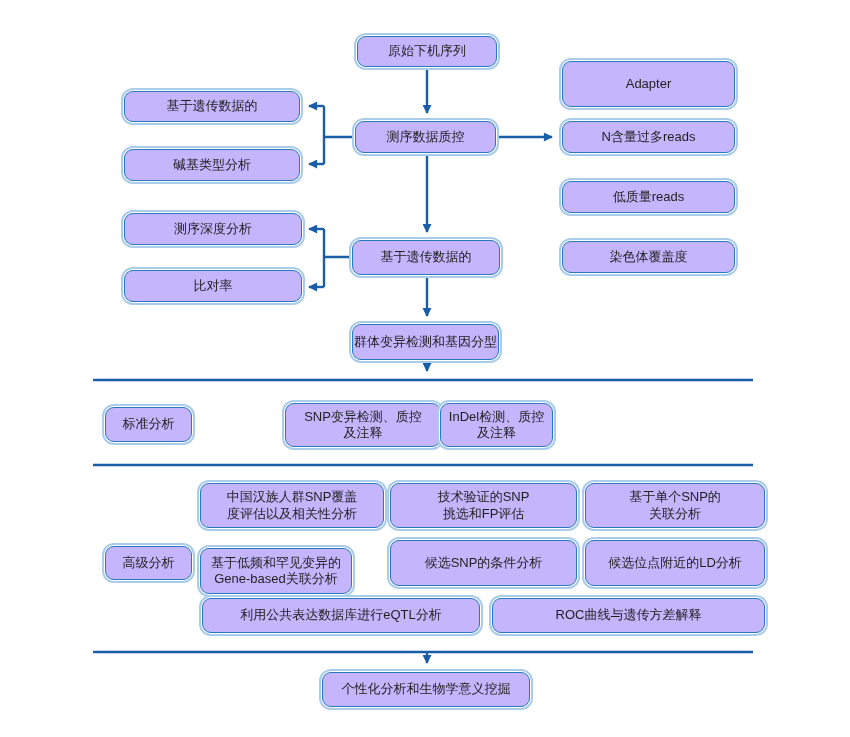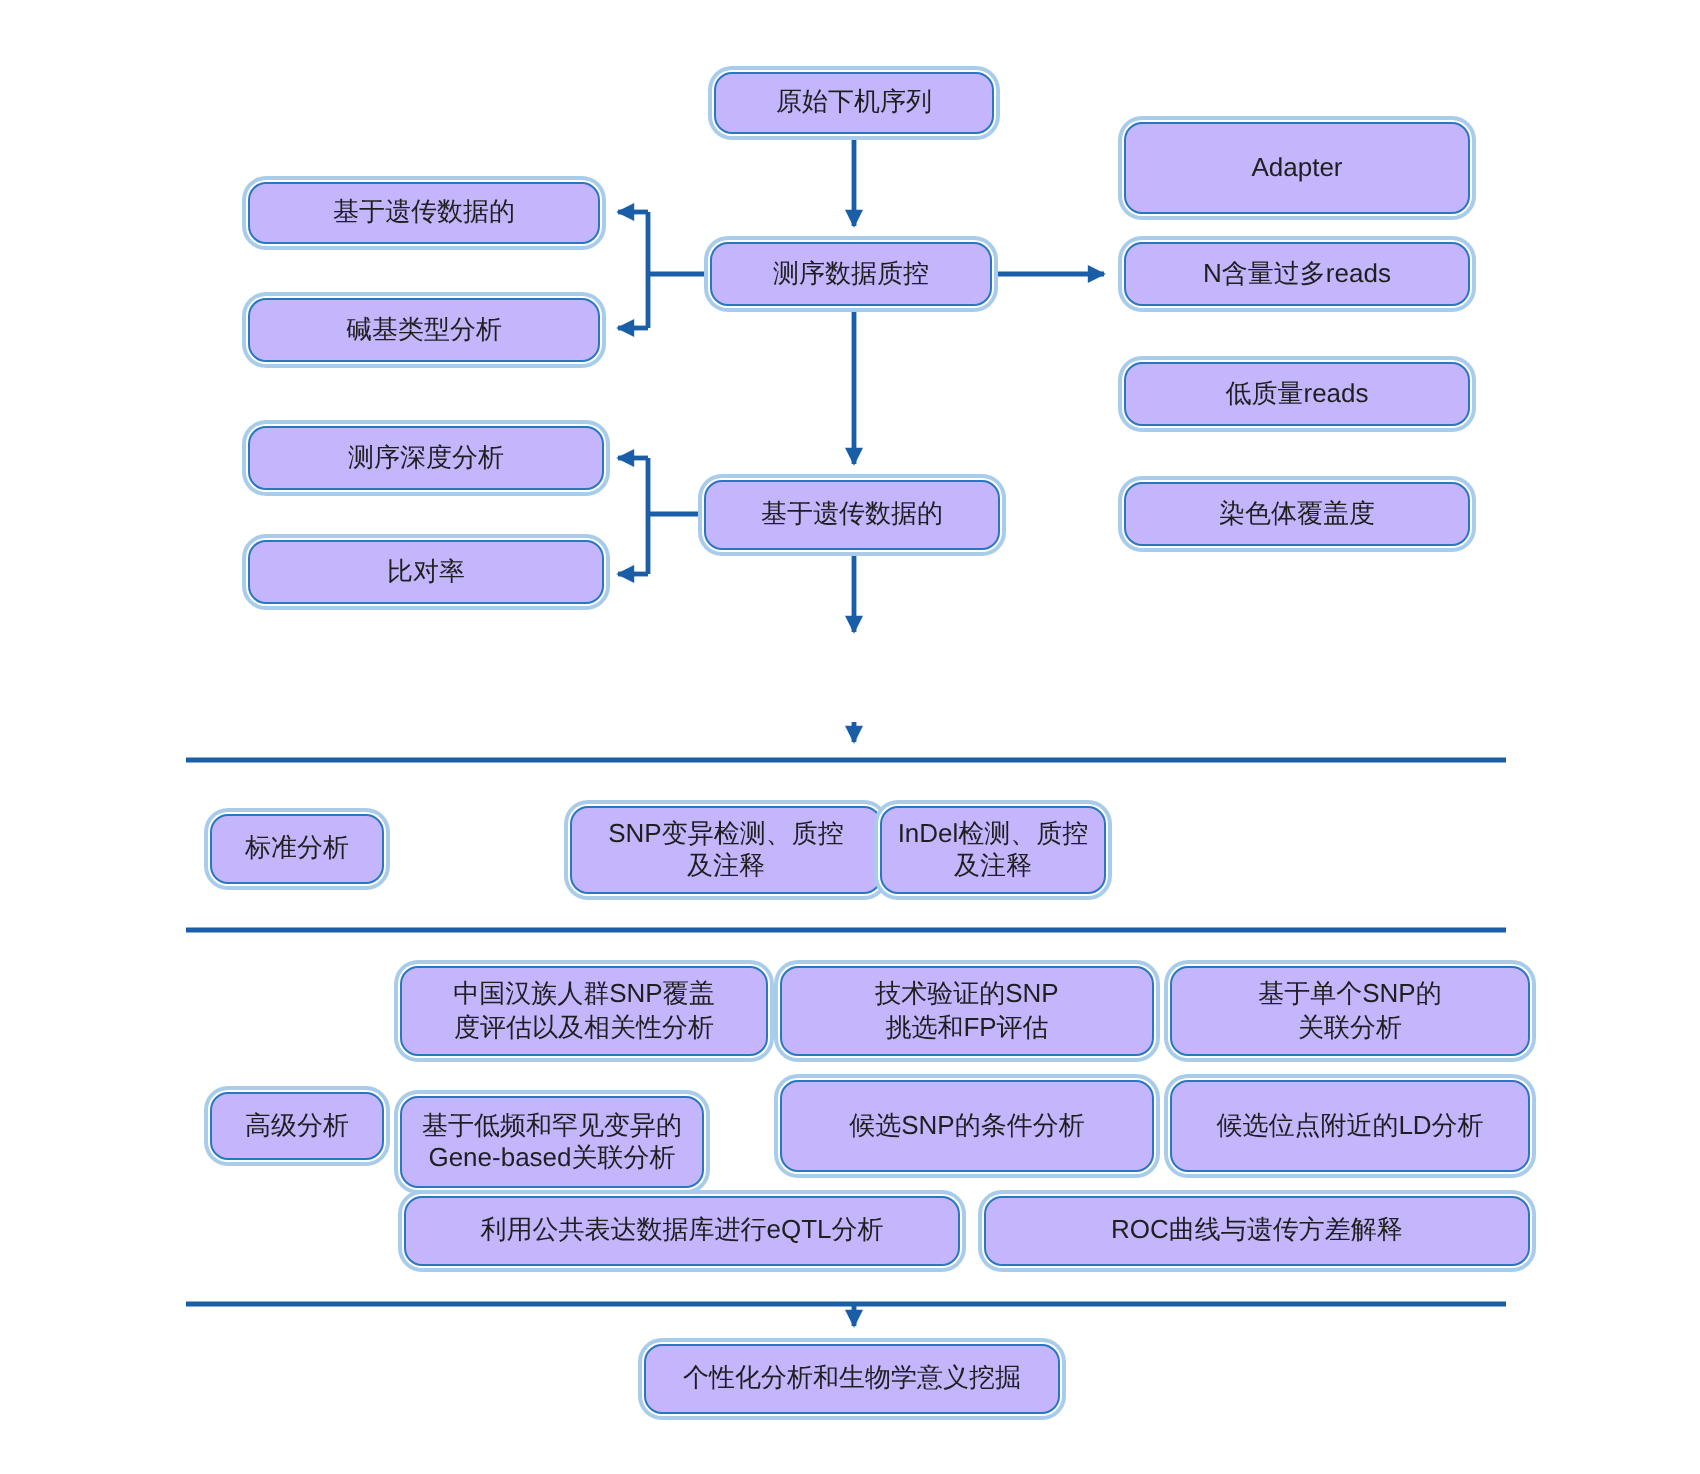--- a/index.html
+++ b/index.html
@@ -86,20 +86,23 @@
 
   <div class="node" style="left:357px;top:36px;width:140px;height:31px">
     <span class="ln">原始下机序列</span>
   </div>
   <div class="node" style="left:355px;top:121px;width:141px;height:32px">
     <span class="ln">测序数据质控</span>
   </div>
   <div class="node" style="left:352px;top:240px;width:148px;height:35px">
     <span class="ln">基于遗传数据的</span>
   </div>
+  <div class="node" style="left:352px;top:324px;width:147px;height:36px">
+    <span class="ln">群体变异检测和基因分型</span>
+  </div>
 
   <div class="node" style="left:124px;top:91px;width:176px;height:31px">
     <span class="ln">基于遗传数据的</span>
   </div>
   <div class="node" style="left:124px;top:149px;width:176px;height:32px">
     <span class="ln">碱基类型分析</span>
   </div>
   <div class="node" style="left:124px;top:213px;width:178px;height:32px">
     <span class="ln">测序深度分析</span>
   </div>

